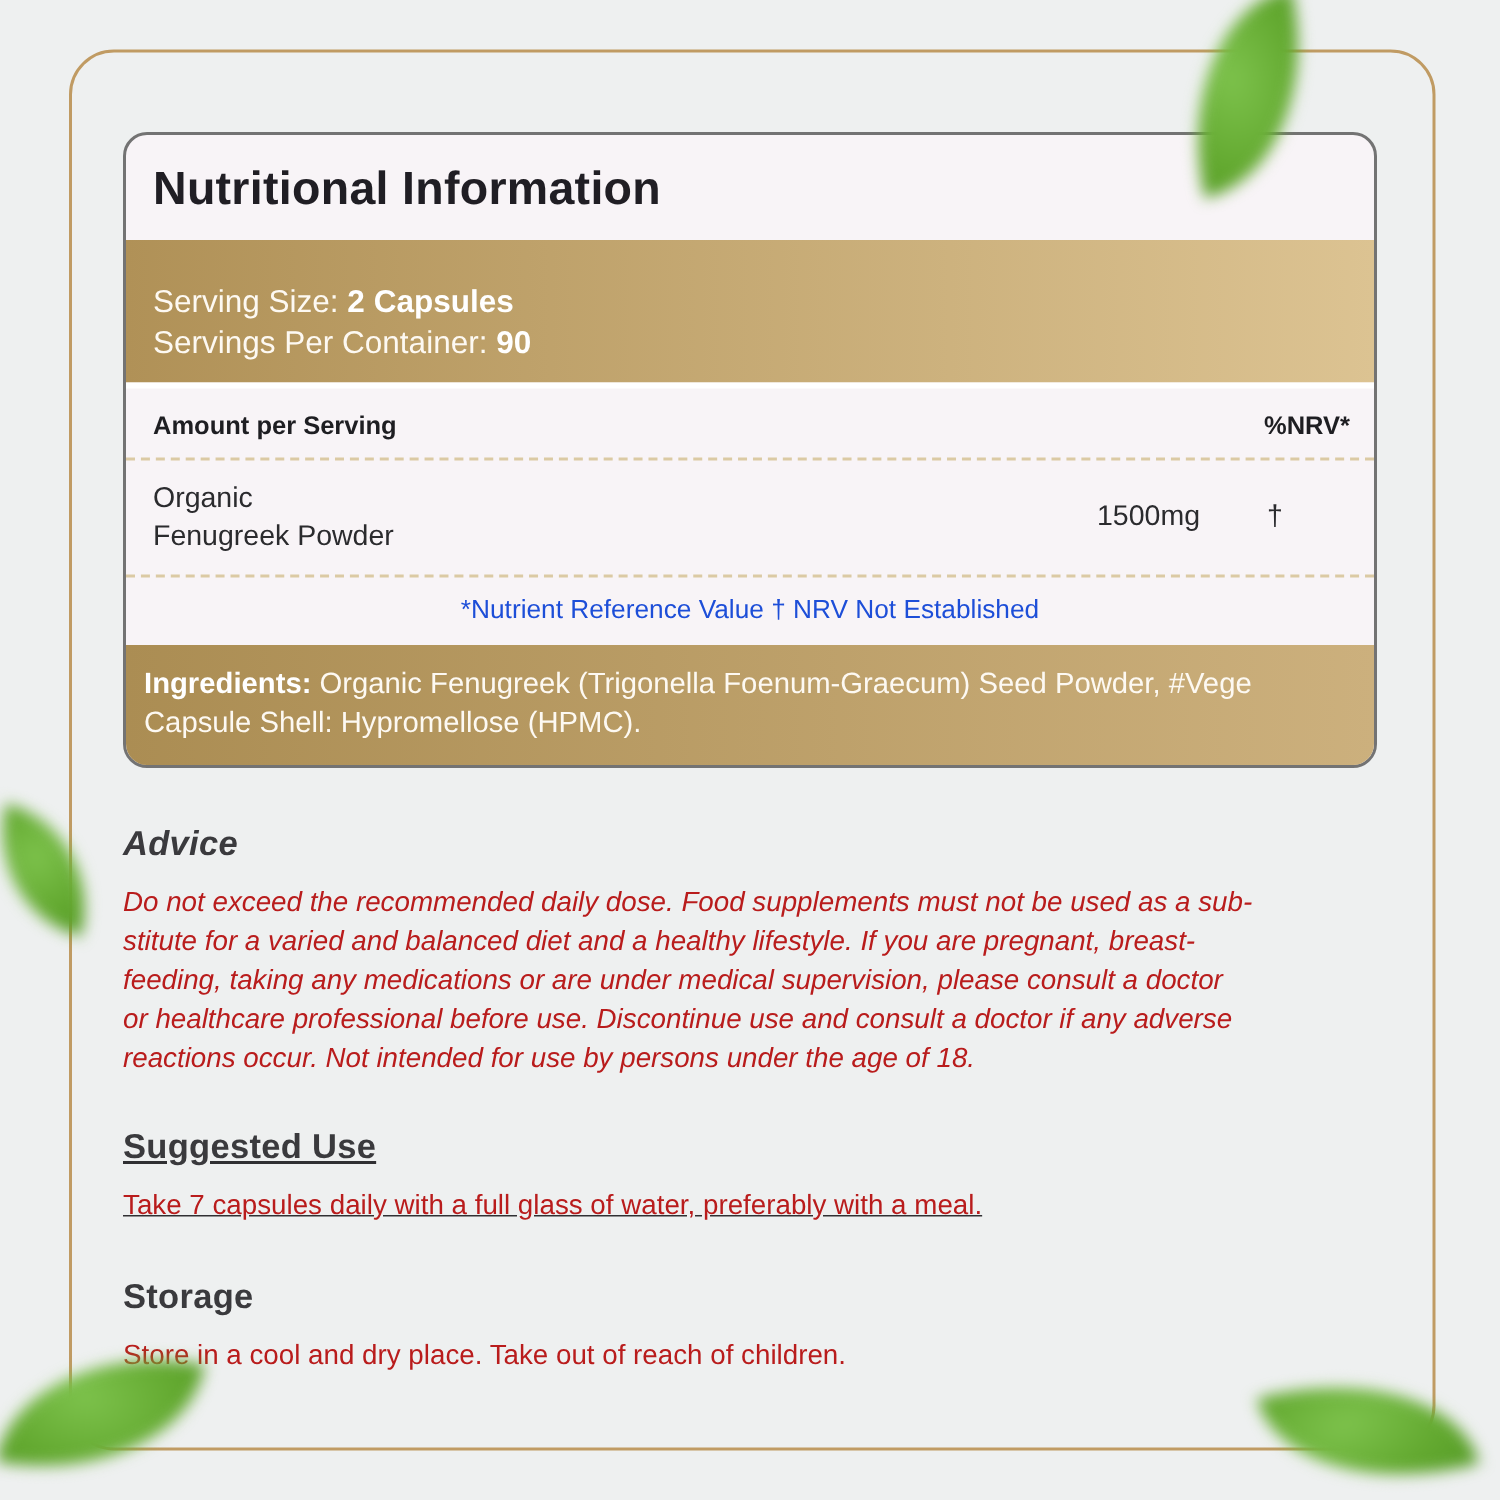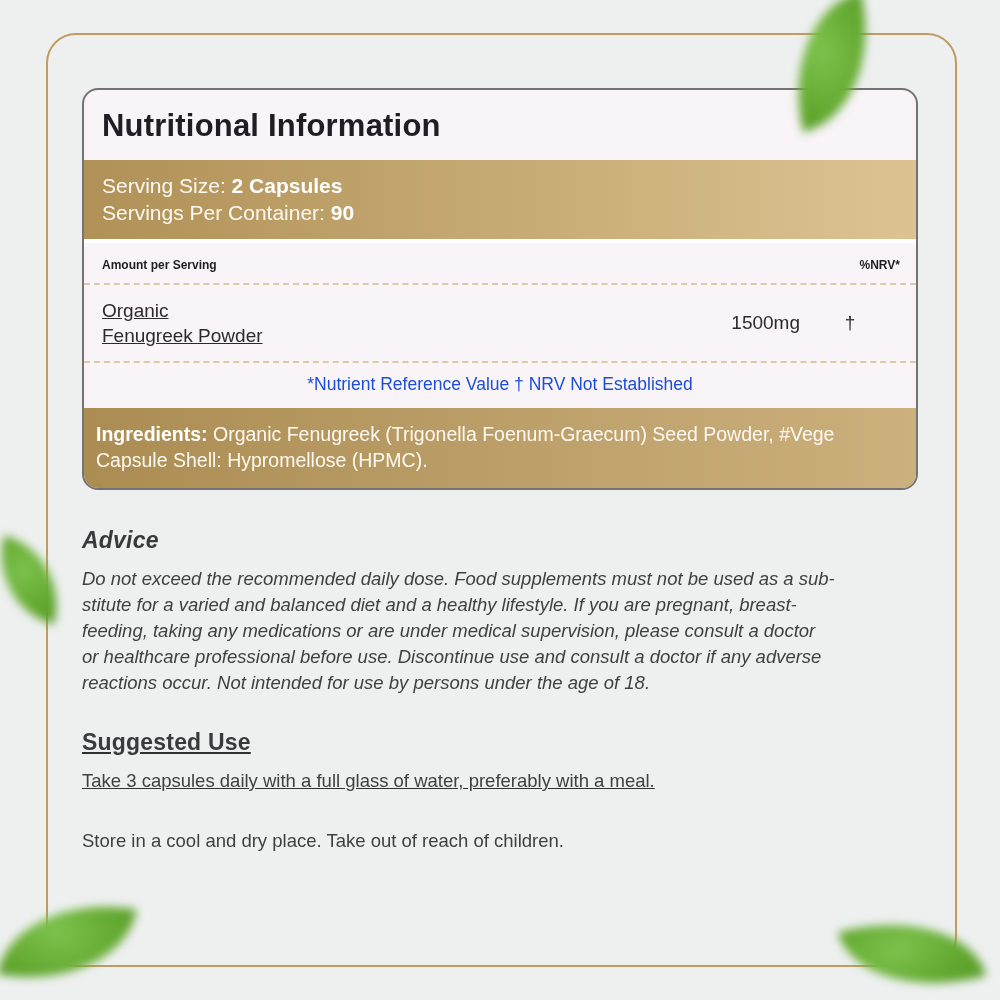--- a/index.html
+++ b/index.html
@@ -55,45 +55,45 @@
     font-size: 31px;
     line-height: 38px;
     font-weight: bold;
     color: #201e24;
     letter-spacing: 0.2px;
   }
   .serving-band {
     background: linear-gradient(90deg, #b09157 0%, #dcc392 100%);
     border-bottom: 4px solid #ffffff;
     color: #fdf9f2;
-    padding: 12px 18px 13px;
+    padding: 28px 18px 13px;
     font-size: 21px;
     line-height: 27px;
   }
   .serving-band b { font-weight: bold; color: #ffffff; }
 
   .facts-header {
     display: flex;
     justify-content: space-between;
     align-items: baseline;
     padding: 15px 16px 11px 18px;
-    font-size: 12px;
+    font-size: 17px;
     font-weight: bold;
     color: #1e1e22;
   }
   .dashed { border-top: 2px dashed #dbcaa4; height: 0; }
   .facts-row {
     display: grid;
     grid-template-columns: 1fr 160px 100px;
     align-items: center;
     padding: 13px 16px 13px 18px;
     font-size: 19px;
     color: #2b2b2e;
   }
-  .facts-row .name { white-space: pre-line; line-height: 25px; text-decoration: underline; }
+  .facts-row .name { white-space: pre-line; line-height: 25px; }
   .facts-row .amount { text-align: right; }
   .facts-row .nrv { text-align: center; }
   .footnote {
     text-align: center;
     padding: 11px 10px 13px;
     font-size: 17.5px;
     color: #1d4ed8;
   }
   .ingredients-band {
     background: linear-gradient(90deg, #ab8d53 0%, #ccb07d 100%);
@@ -110,21 +110,21 @@
     font-size: 23px;
     line-height: 28px;
     font-weight: bold;
     color: #3a3a3d;
     letter-spacing: 0.2px;
   }
   .section p {
     margin: 12px 0 0 0;
     font-size: 18.5px;
     line-height: 26px;
-    color: #404040;
+    color: #b91c1c;
     white-space: pre-line;
   }
   .section-advice { margin-top: 36px; font-style: italic; }
   .section-suggested-use { margin-top: 32px; text-decoration: underline; }
   .section-storage { margin-top: 34px; }
 </style>
 </head>
 <body>
 
 <div class="outer-frame"></div>
@@ -175,20 +175,21 @@
     <h2>Advice</h2>
     <p>Do not exceed the recommended daily dose. Food supplements must not be used as a sub-
 stitute for a varied and balanced diet and a healthy lifestyle. If you are pregnant, breast-
 feeding, taking any medications or are under medical supervision, please consult a doctor
 or healthcare professional before use. Discontinue use and consult a doctor if any adverse
 reactions occur. Not intended for use by persons under the age of 18.</p>
   </div>
 
   <div class="section section-suggested-use">
     <h2>Suggested Use</h2>
-    <p>Take 3 capsules daily with a full glass of water, preferably with a meal.</p>
+    <p>Take 7 capsules daily with a full glass of water, preferably with a meal.</p>
   </div>
 
   <div class="section section-storage">
+    <h2>Storage</h2>
     <p>Store in a cool and dry place. Take out of reach of children.</p>
   </div>
 
 </div>
 
 </body></html>

